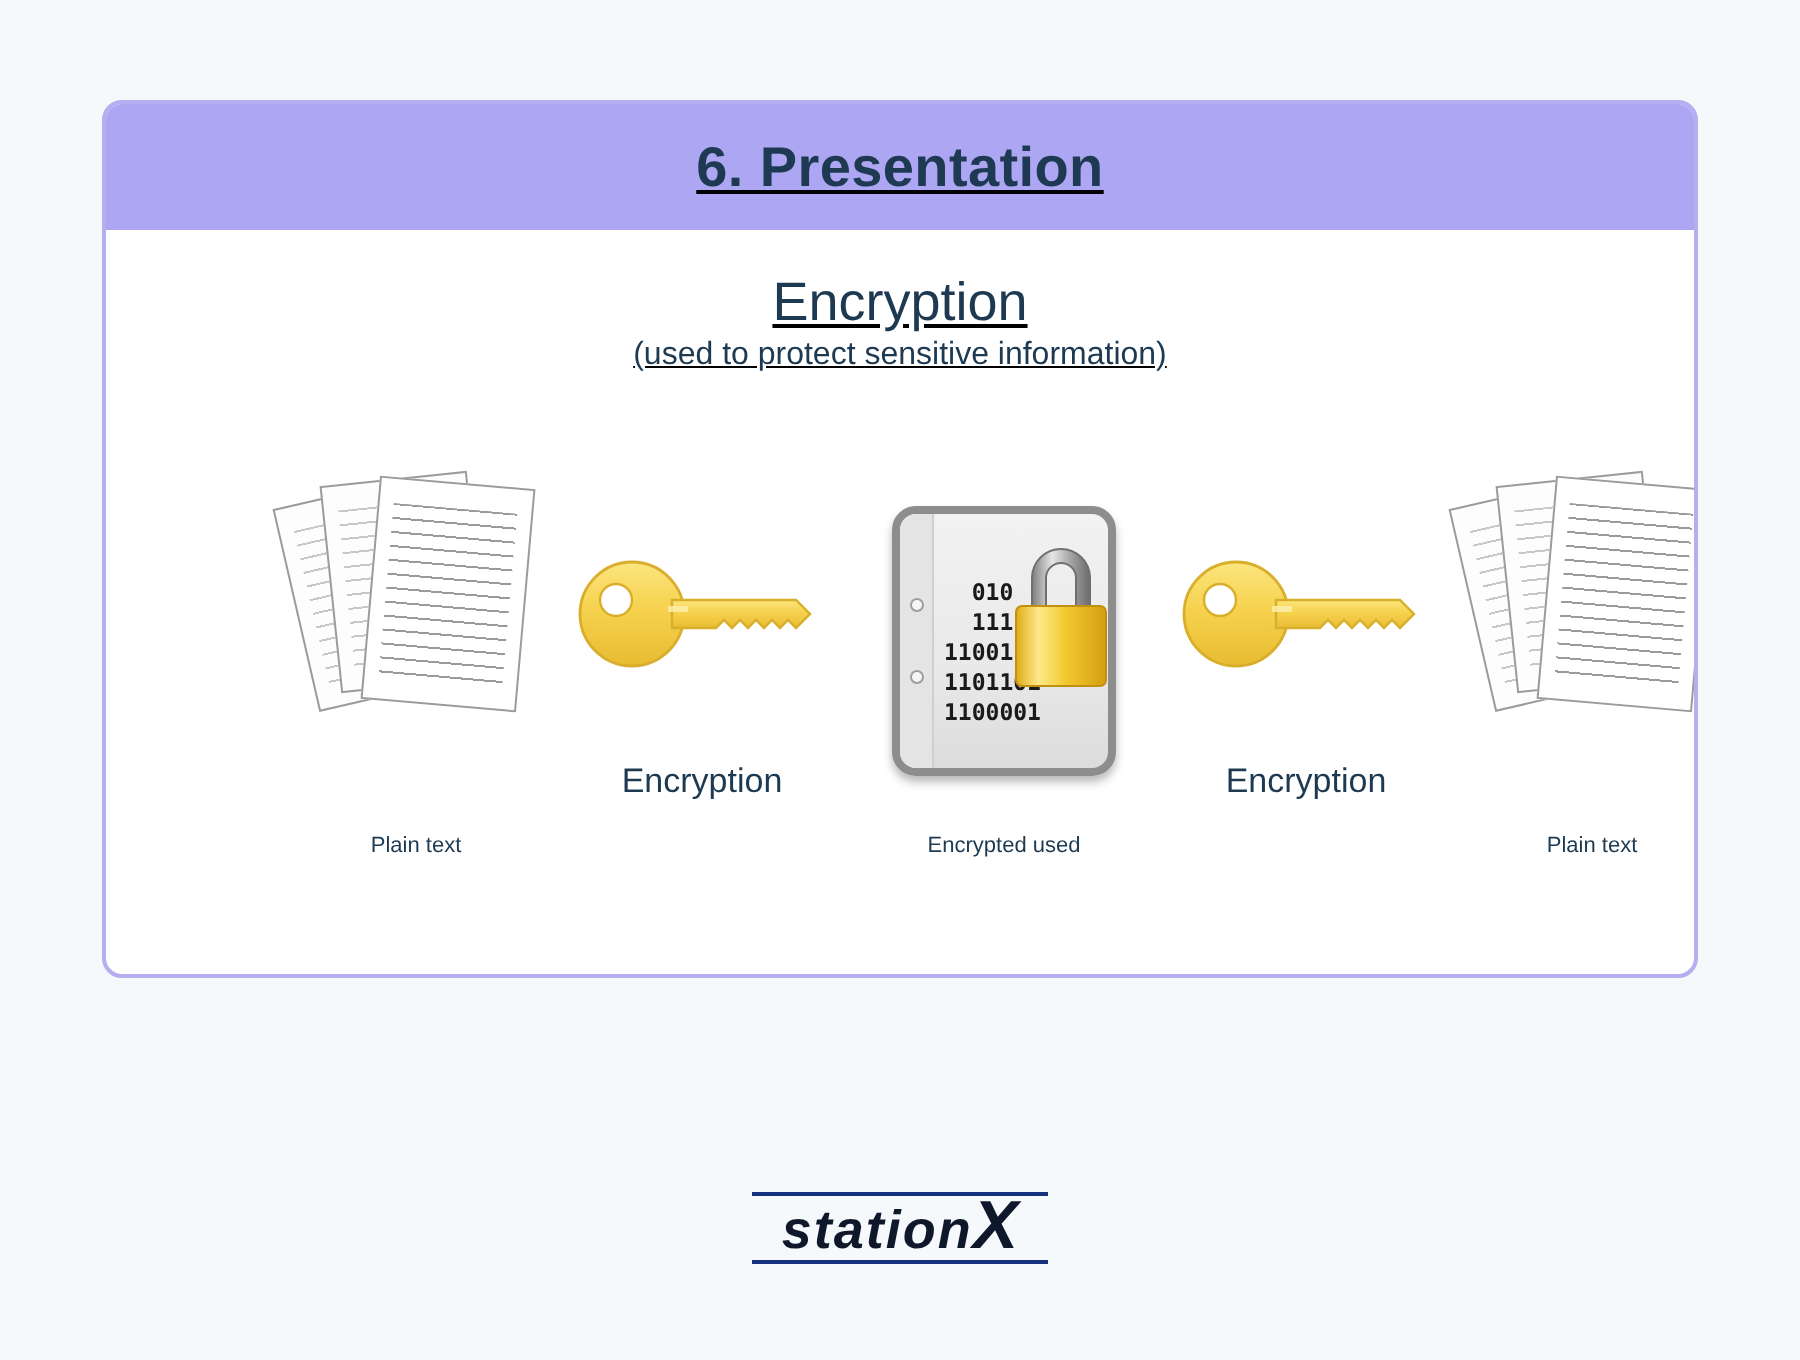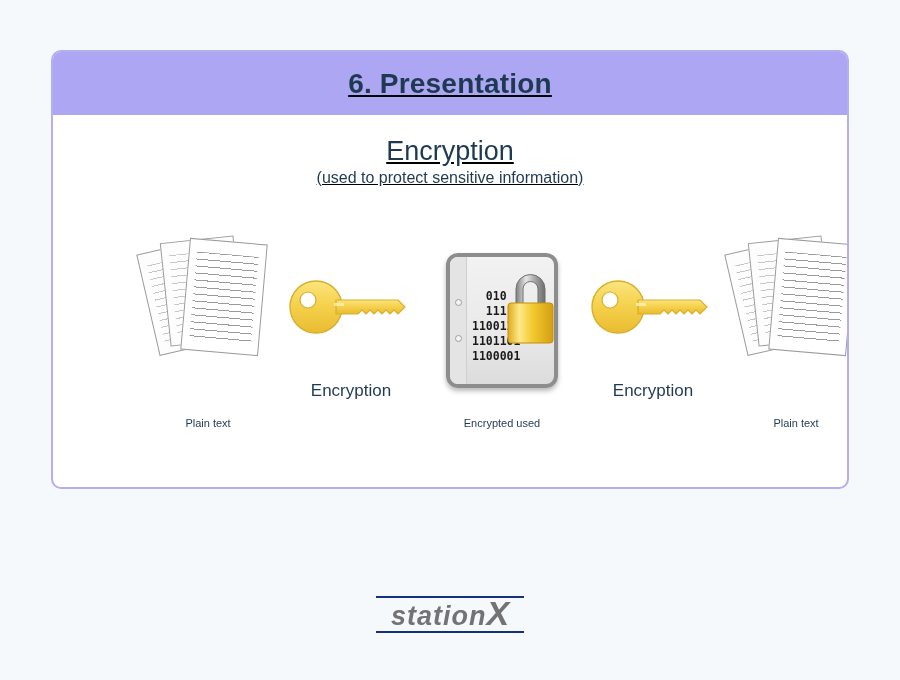--- a/index.html
+++ b/index.html
@@ -234,21 +234,21 @@
     background: #15307c;
     width: 148px;
     margin: 0 auto;
   }
   .logo-text {
     font-family: "Liberation Sans", sans-serif;
     font-size: 27px;
     font-weight: bold;
     font-style: italic;
     letter-spacing: 1px;
-    color: #737373;
+    color: #0f172a;
     line-height: 30px;
   }
   .logo-text .x {
     font-size: 34px;
     letter-spacing: 0;
   }
 </style>
 </head>
 <body>
 

